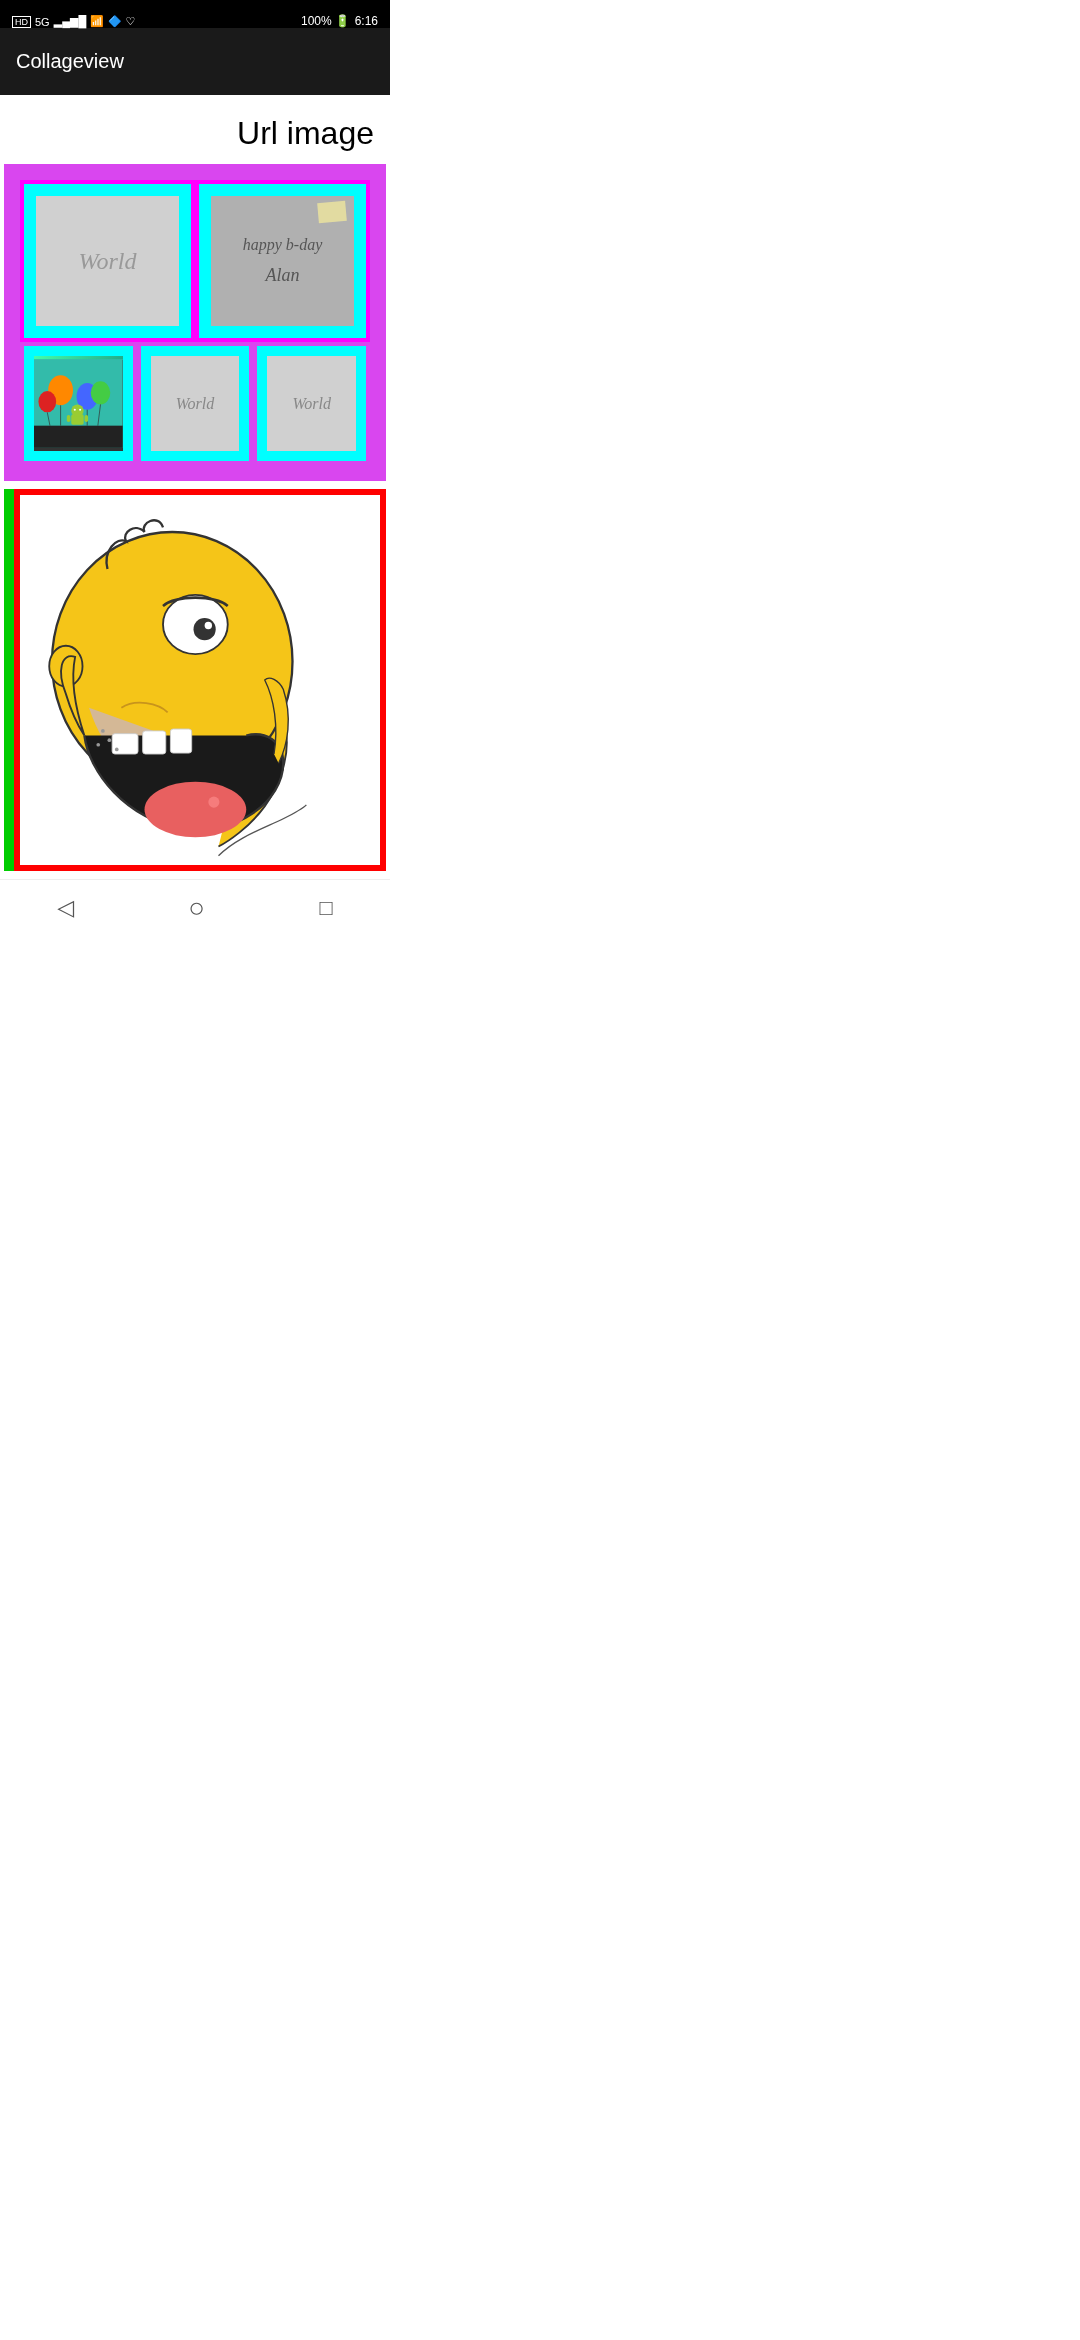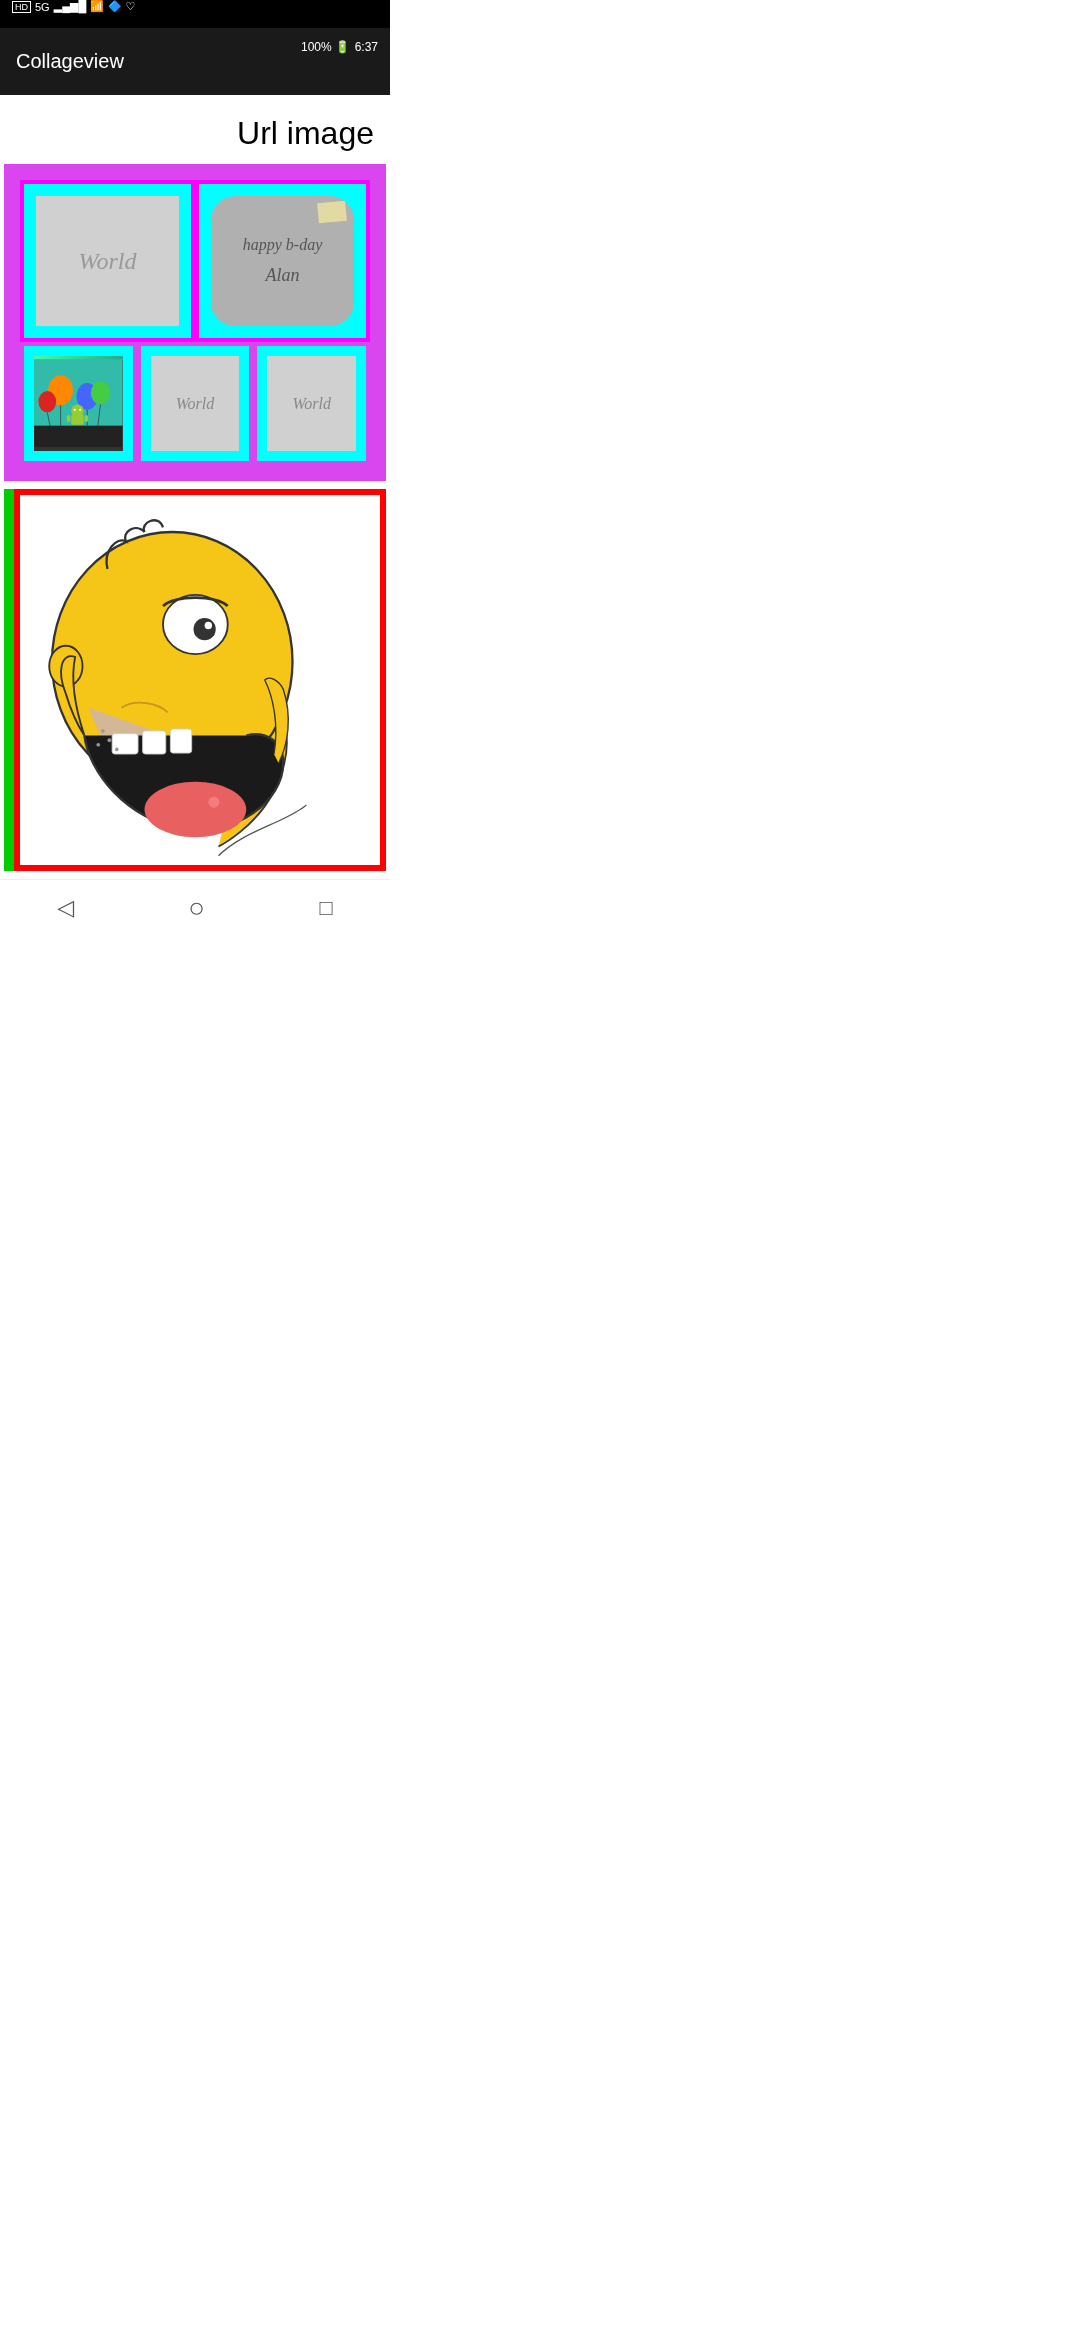--- a/index.html
+++ b/index.html
@@ -12,21 +12,21 @@
       font-family: sans-serif;
       overflow-x: hidden;
     }
 
     
     .status-bar {
       background: #000;
       color: #fff;
       height: 28px;
       display: flex;
-      align-items: flex-start;
+      align-items: flex-end;
       justify-content: space-between;
       padding: 0 12px;
       font-size: 11px;
     }
     .status-left { display: flex; align-items: center; gap: 4px; }
     .status-right { display: flex; align-items: center; gap: 4px; font-size: 12px; margin-top: 40px; }
 
     
     .app-bar {
       background: #1a1a1a;
@@ -77,21 +77,20 @@
       color: #888;
       font-size: 22px;
     }
 
     .img-world-1 { height: 130px; }
     .img-bday {
       height: 130px;
       background: #b0b0b0;
       position: relative;
       overflow: hidden;
-      border-radius: 24px;
     }
 
     .bday-text {
       font-family: cursive;
       font-size: 18px;
       color: #555;
       text-align: center;
       line-height: 1.4;
       padding: 8px;
     }
@@ -174,21 +173,21 @@
     <span style="border:1px solid #fff;padding:0 2px;font-size:9px;">HD</span>
     <span>5G</span>
     <span>▂▄▆█</span>
     <span>📶</span>
     <span>🔷</span>
     <span>♡</span>
   </div>
   <div class="status-right">
     <span>100%</span>
     <span>🔋</span>
-    <span>6:37</span>
+    <span>6:16</span>
   </div>
 </div>
 
 <div class="app-bar">
   <span>Collageview</span>
 </div>
 
 <div class="section-title">Url image</div>
 
 <div class="collage-outer">

